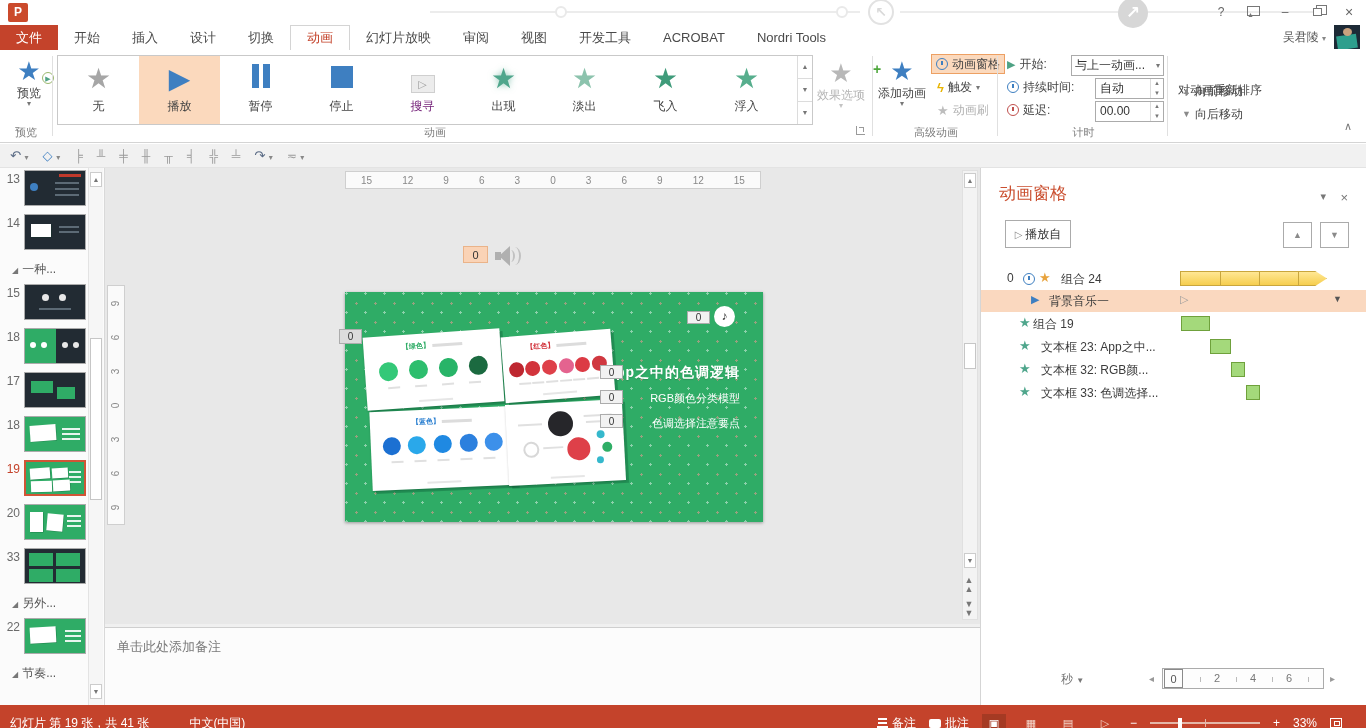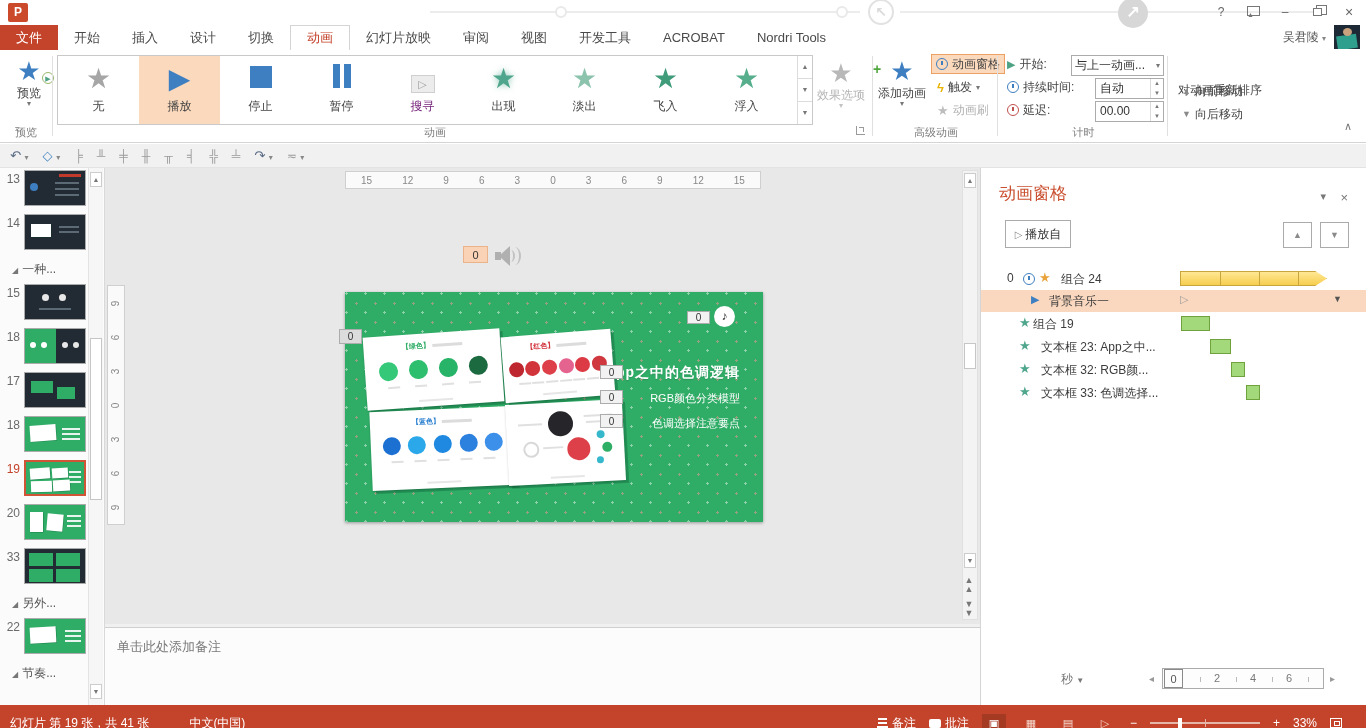--- a/index.html
+++ b/index.html
@@ -258,26 +258,26 @@
     <div class="gallery">
       <div class="gal-item">
         <span class="gico" style="color:#a6a6a6;">★</span>
         <span class="glabel">无</span>
       </div>
       <div class="gal-item sel">
         <span class="gico" style="color:#3e7fc1;">▶</span>
         <span class="glabel">播放</span>
       </div>
       <div class="gal-item">
+        <span class="gico"><span class="pauseico"></span></span>
+        <span class="glabel">暂停</span>
+      </div>
+      <div class="gal-item">
         <span class="gico"><span class="stopico"></span></span>
         <span class="glabel">停止</span>
-      </div>
-      <div class="gal-item">
-        <span class="gico"><span class="pauseico"></span></span>
-        <span class="glabel">暂停</span>
       </div>
       <div class="gal-item dis">
         <span class="gico"><span class="seekico">▷</span></span>
         <span class="glabel">搜寻</span>
       </div>
       <div class="gal-item">
         <span class="gico" style="color:#4fa68c;text-shadow:0 0 6px rgba(79,166,140,.6);">★</span>
         <span class="glabel">出现</span>
       </div>
       <div class="gal-item">

